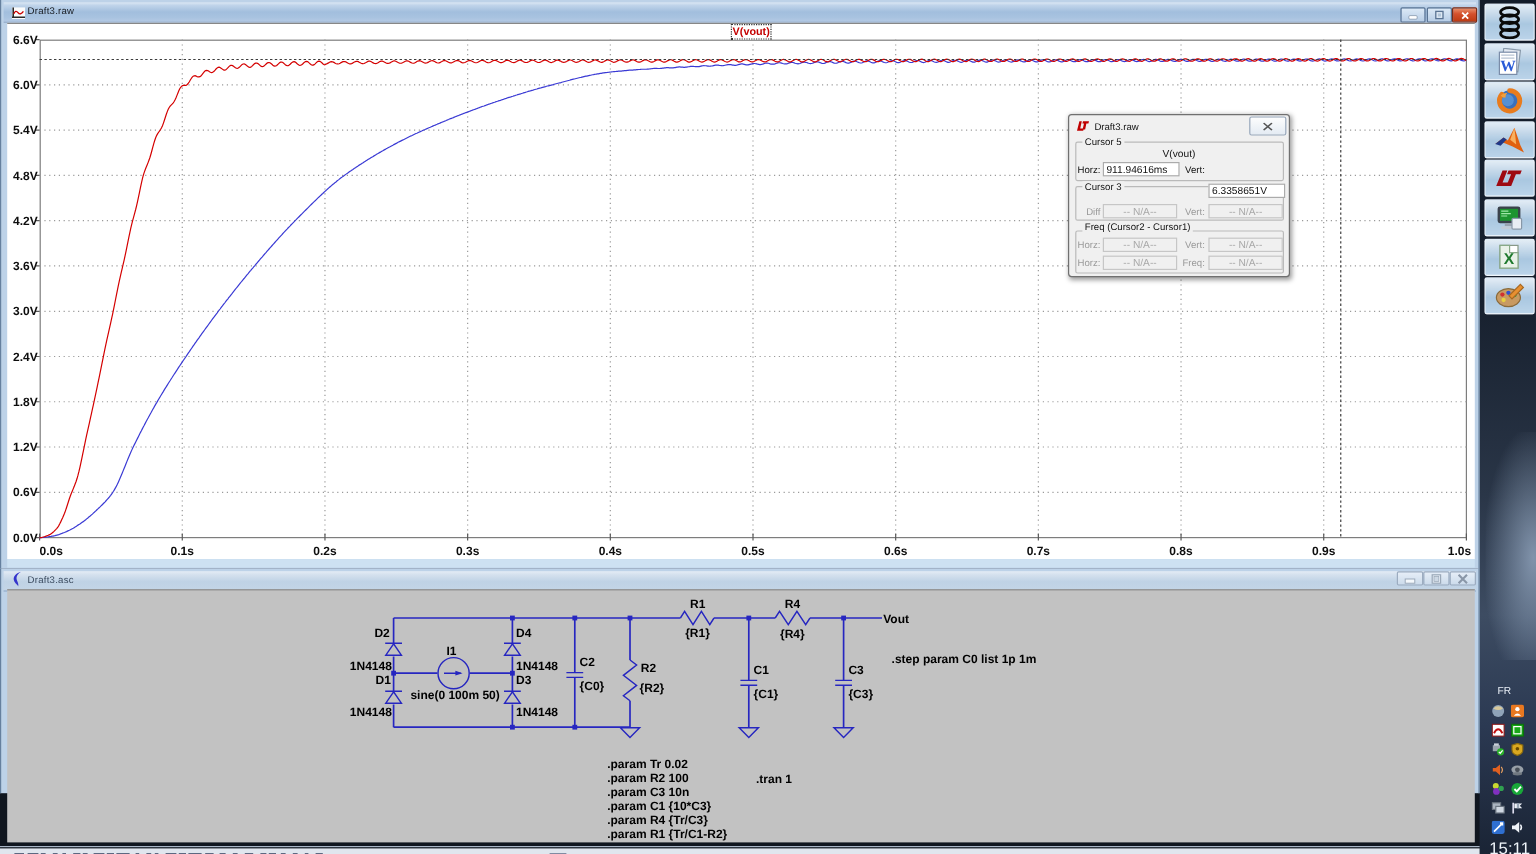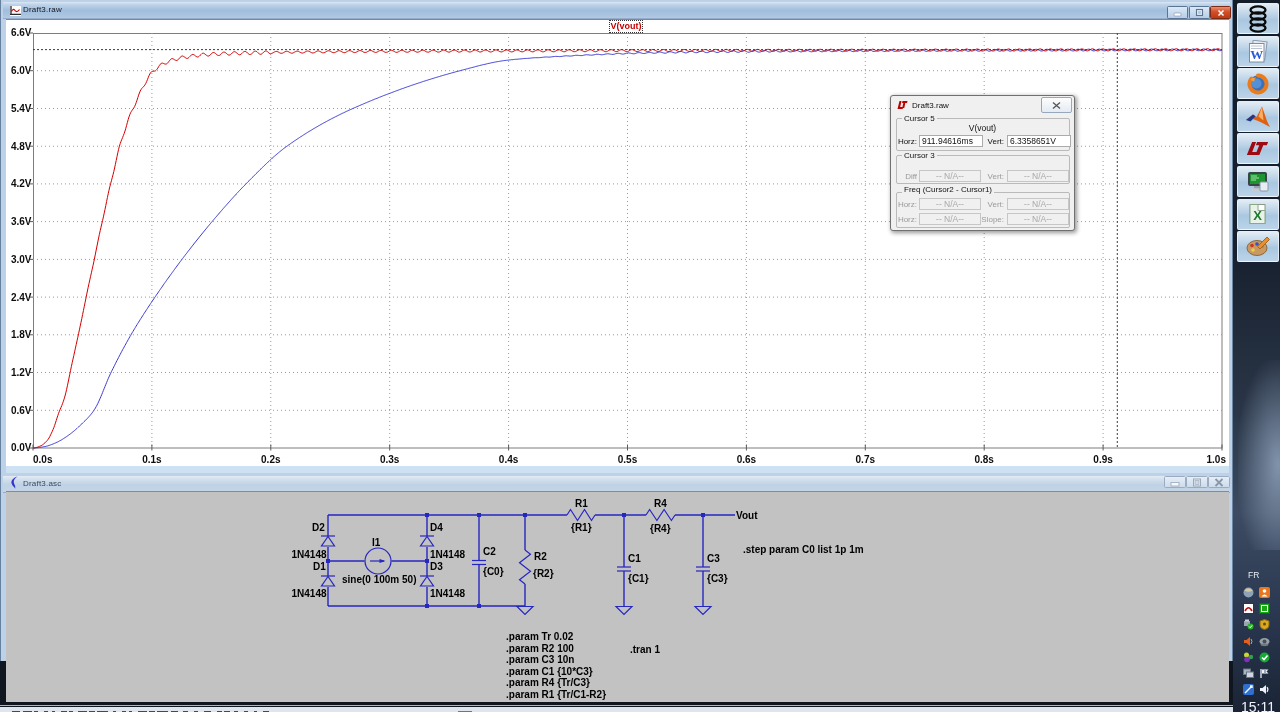--- a/index.html
+++ b/index.html
@@ -275,32 +275,32 @@
   <div class="grp" style="left:5px;top:22px;height:31px"></div>
   <div class="grplab" style="left:11px;top:18px">Cursor 5</div>
   <div class="grp" style="left:5px;top:59px;height:27px"></div>
   <div class="grplab" style="left:11px;top:55px">Cursor 3</div>
   <div class="grp" style="left:5px;top:96px;height:34px"></div>
   <div class="grplab" style="left:11px;top:89px">Freq (Cursor2 - Cursor1)</div>
   <div class="abs" style="left:0;top:27px;width:183px;text-align:center;font-size:8.5px;color:#111">V(vout)</div>
   <div class="abs lab" style="left:0px;top:41px;width:26px;text-align:right;color:#111">Horz:</div>
   <div class="fld" style="left:28px;top:39px">911.94616ms</div>
   <div class="abs lab" style="left:87px;top:41px;width:26px;text-align:right;color:#111">Vert:</div>
-  <div class="fld" style="left:116px;top:39px">6.3358651V</div>
+  <div class="fld" style="left:116px;top:57px">6.3358651V</div>
   <div class="abs lab" style="left:0px;top:76px;width:26px;text-align:right;color:#9a9a9a">Diff</div>
   <div class="fld dis" style="left:28px;top:74px">-- N/A--</div>
   <div class="abs lab" style="left:87px;top:76px;width:26px;text-align:right;color:#9a9a9a">Vert:</div>
   <div class="fld dis" style="left:116px;top:74px">-- N/A--</div>
   <div class="abs lab" style="left:0px;top:104px;width:26px;text-align:right;color:#9a9a9a">Horz:</div>
   <div class="fld dis" style="left:28px;top:102px">-- N/A--</div>
   <div class="abs lab" style="left:87px;top:104px;width:26px;text-align:right;color:#9a9a9a">Vert:</div>
   <div class="fld dis" style="left:116px;top:102px">-- N/A--</div>
   <div class="abs lab" style="left:0px;top:119px;width:26px;text-align:right;color:#9a9a9a">Horz:</div>
   <div class="fld dis" style="left:28px;top:117px">-- N/A--</div>
-  <div class="abs lab" style="left:87px;top:119px;width:26px;text-align:right;color:#9a9a9a">Slope:</div>
+  <div class="abs lab" style="left:87px;top:119px;width:26px;text-align:right;color:#9a9a9a">Freq:</div>
   <div class="fld dis" style="left:116px;top:117px">-- N/A--</div>
 </div>
 
 <div class="abs" style="left:0;top:707px;width:1233px;height:5px;background:#e0e6ee"></div>
 <div class="abs" style="left:0;top:705px;width:1233px;height:1px;background:#aab7c8"></div>
 <div class="abs" style="left:12px;top:710.5px;width:8px;height:1.5px;background:#3d4a66"></div>
 <div class="abs" style="left:23px;top:710.5px;width:9px;height:1.5px;background:#3d4a66"></div>
 <div class="abs" style="left:34px;top:710.5px;width:4px;height:1.5px;background:#3d4a66"></div>
 <div class="abs" style="left:44px;top:710.5px;width:4px;height:1.5px;background:#3d4a66"></div>
 <div class="abs" style="left:52px;top:710.5px;width:3px;height:1.5px;background:#3d4a66"></div>

